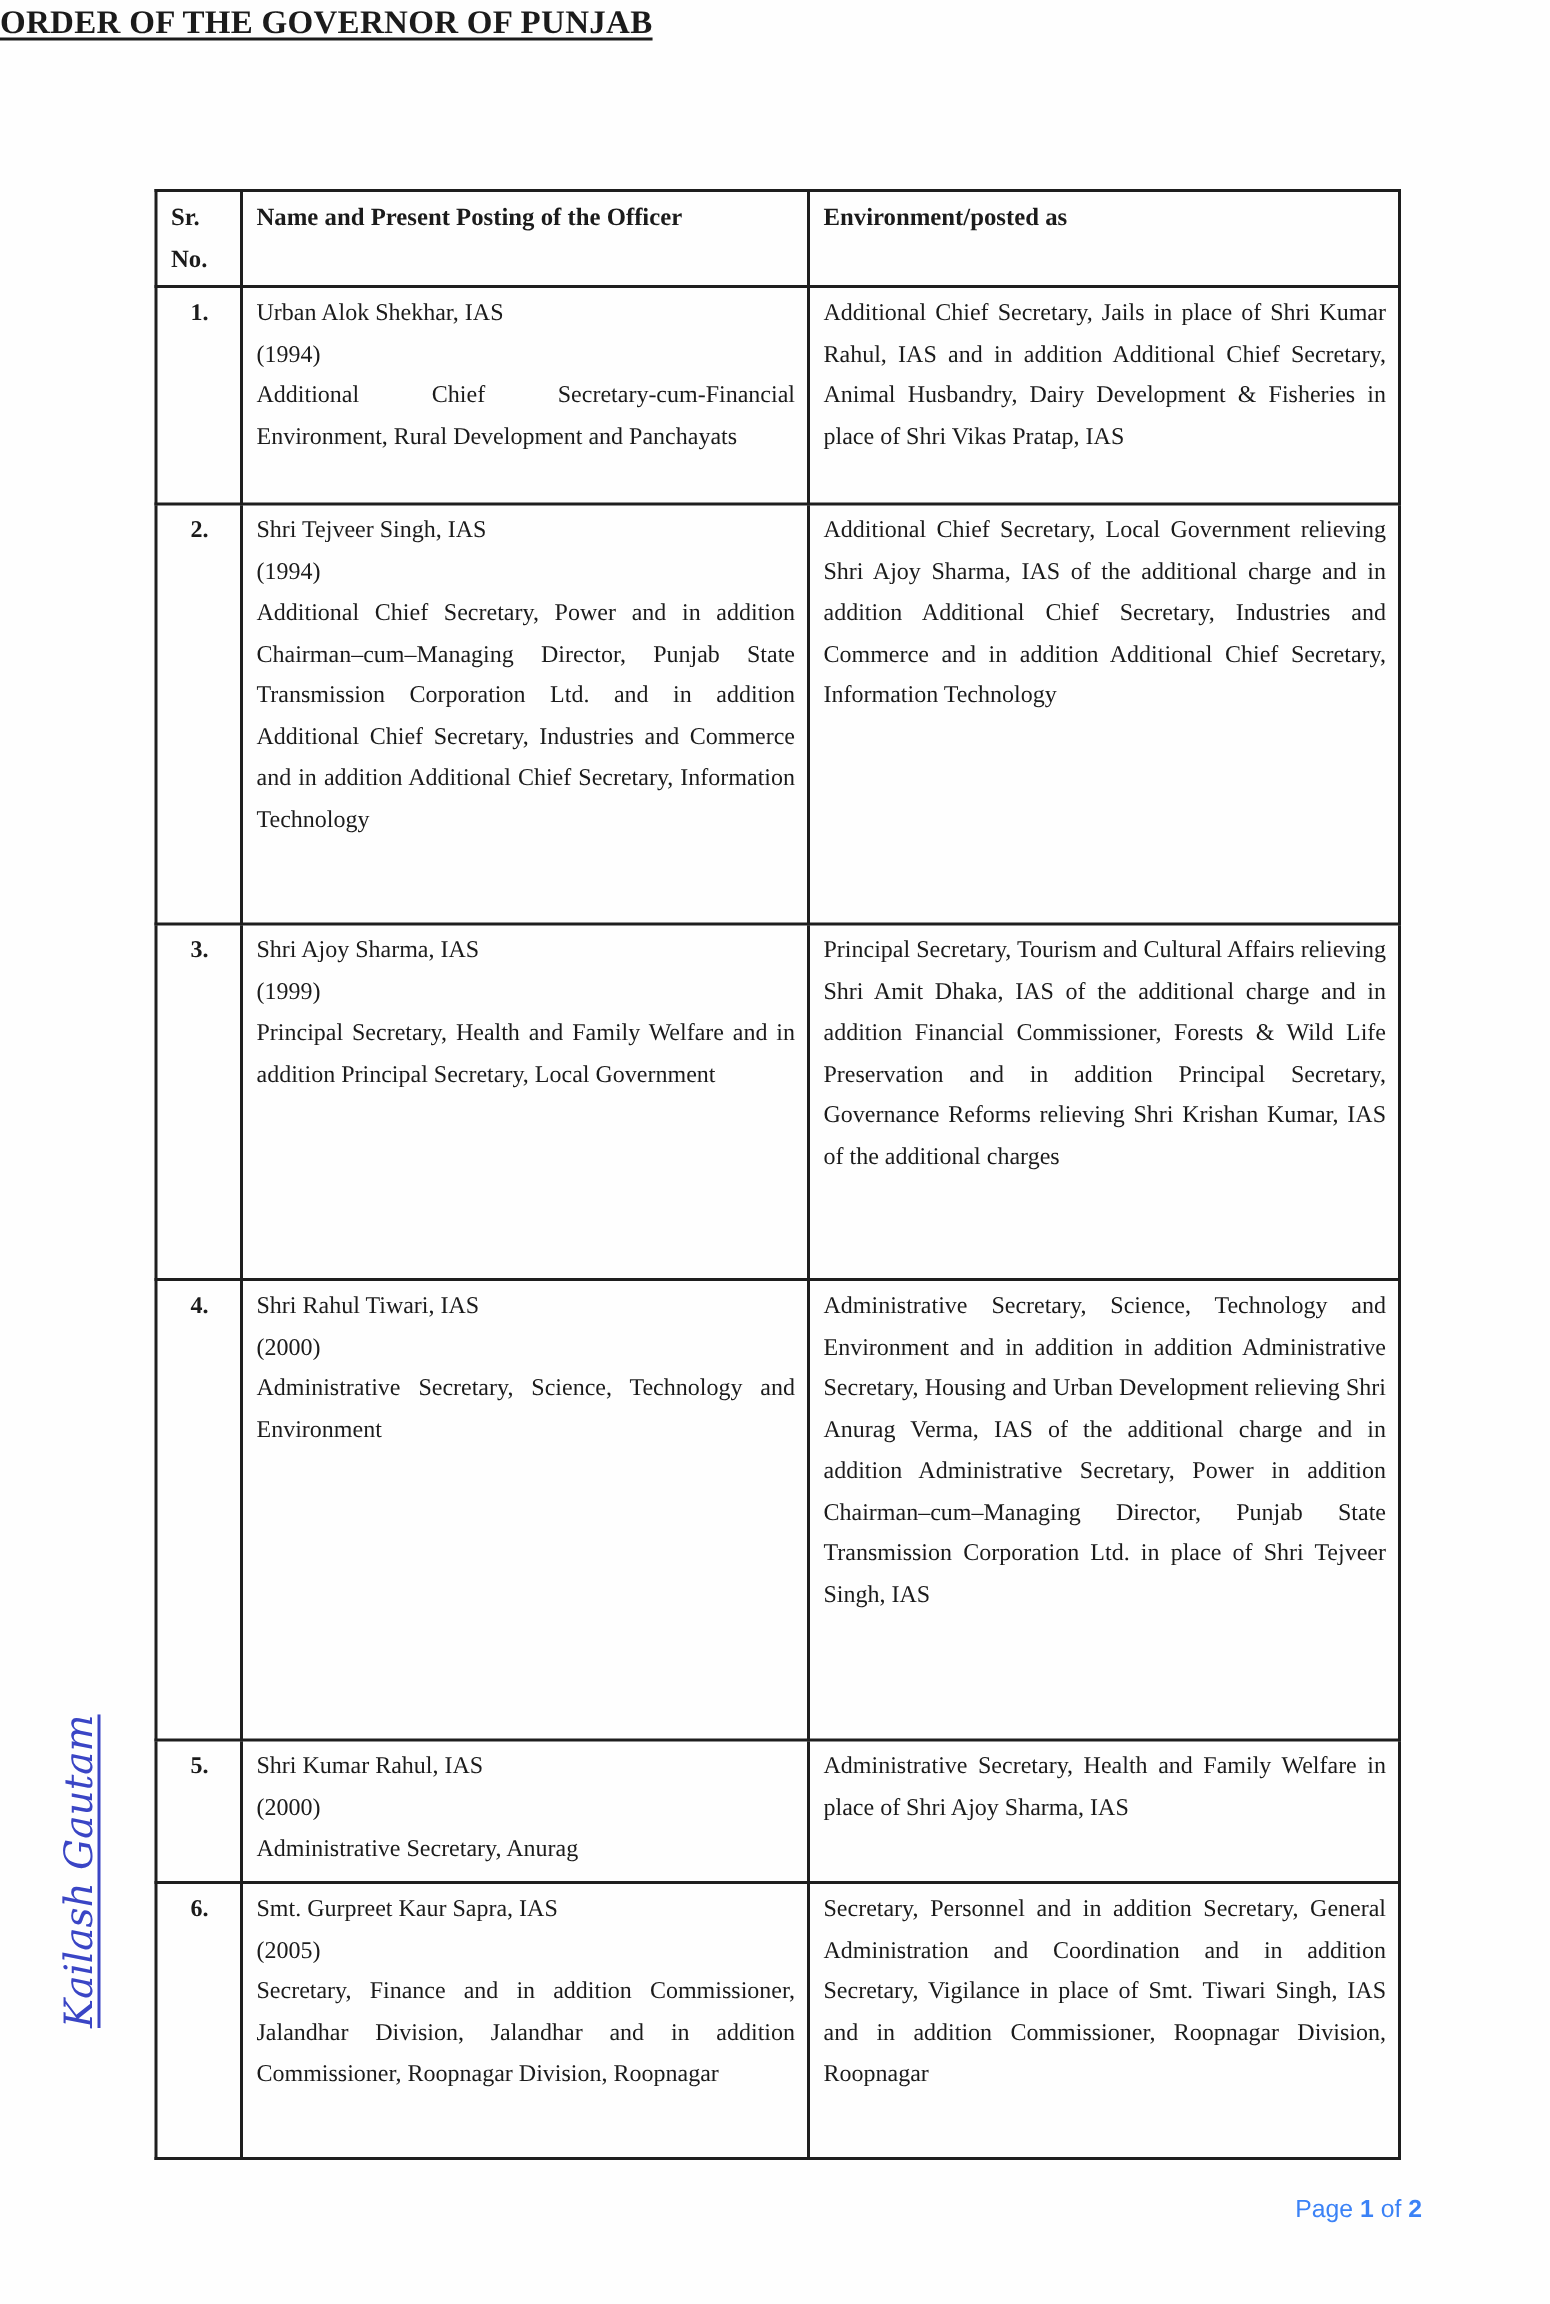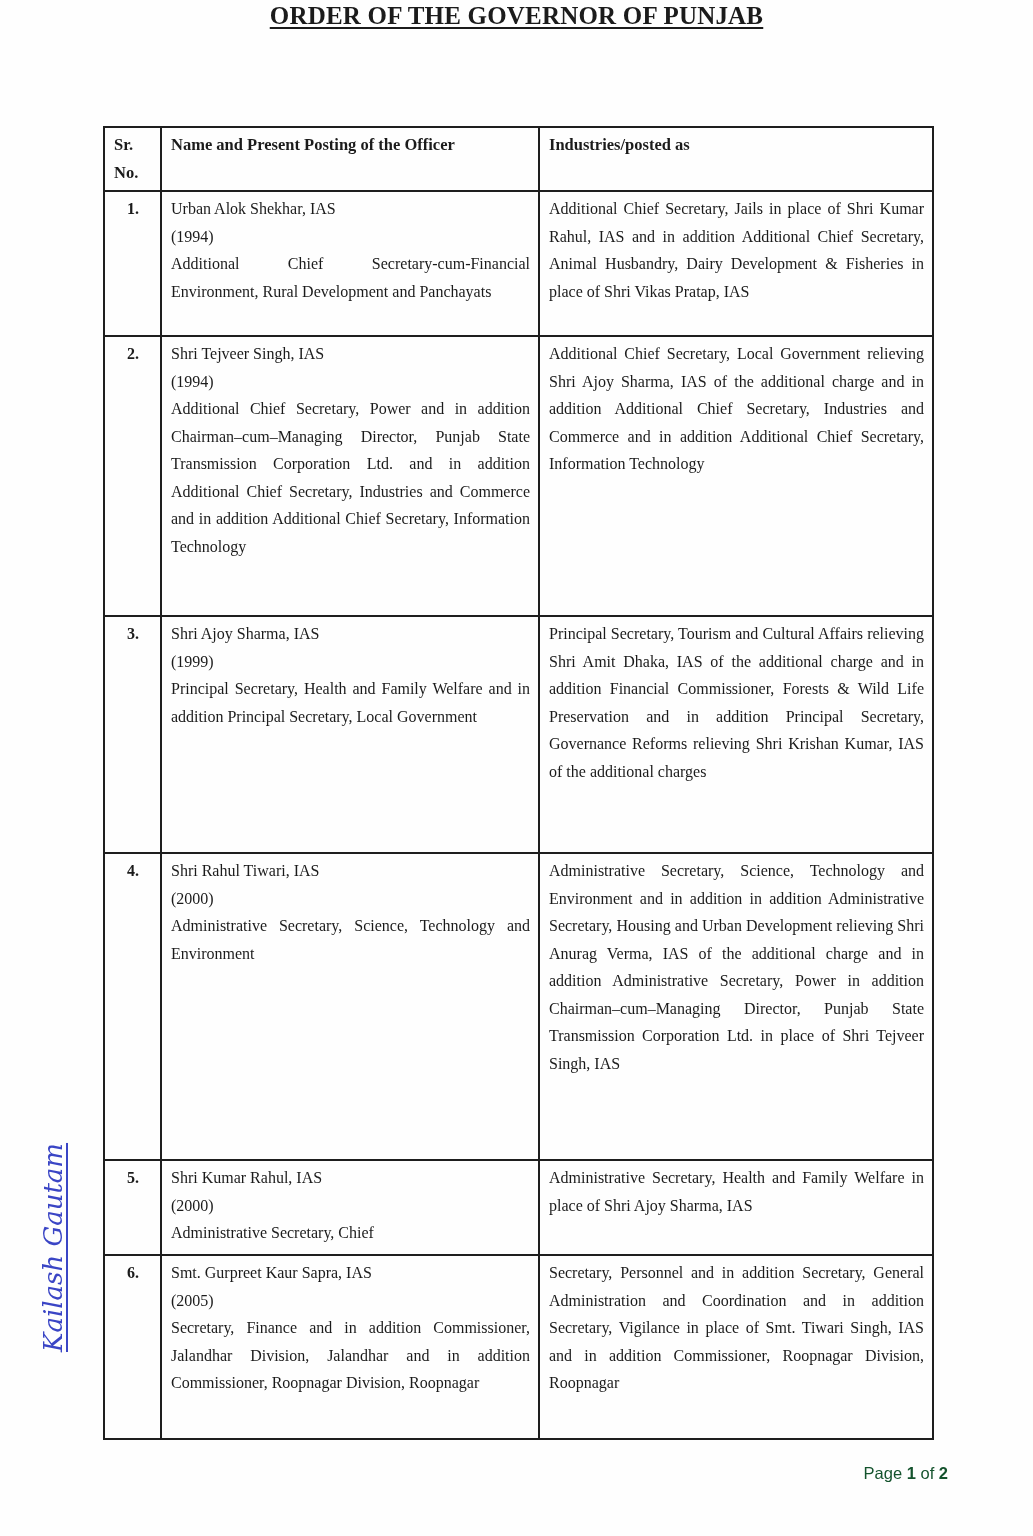--- a/index.html
+++ b/index.html
@@ -14,22 +14,22 @@
     background: #fefefe;
     font-family: "Liberation Serif", serif;
     color: #1b1b1b;
     overflow: hidden;
   }
   .doc-title {
     position: absolute;
     top: 2px;
     left: 0;
     width: 1033px;
-    text-align: center;
-    font-size: 25px;
+    text-align: left;
+    font-size: 22px;
     font-weight: 700;
     letter-spacing: 0.2px;
     text-decoration: underline;
     text-underline-offset: 3px;
     margin: 0;
   }
   .intro {
     position: absolute;
     top: 44px;
     left: 95px;
@@ -88,21 +88,21 @@
     text-decoration: underline;
     text-underline-offset: 4px;
     white-space: nowrap;
   }
   .page-footer {
     position: absolute;
     top: 1464px;
     right: 85px;
     font-family: "Liberation Sans", sans-serif;
     font-size: 16.5px;
-    color: #14532d;
+    color: #3b82f6;
   }
   .page-footer .num { font-weight: 700; }
 </style>
 </head>
 <body>
 
 <div class="page">
 
   <h1 class="doc-title">ORDER OF THE GOVERNOR OF PUNJAB</h1>
 
@@ -110,21 +110,21 @@
   <table class="order-table">
     <colgroup>
       <col class="col-sr">
         <col class="col-name">
         <col class="col-trf">
     </colgroup>
     <tbody>
       <tr class="r-head">
         <th class="sr-head">Sr. No.</th>
         <th class="just">Name and Present Posting of the Officer</th>
-        <th>Industries/posted as</th>
+        <th>Environment/posted as</th>
       </tr>
 
       <tr class="r1">
         <td class="sr-cell">1.</td>
         <td>
           <div class="cell-line">Urban Alok Shekhar, IAS</div>
           <div class="cell-line">(1994)</div>
           <div class="just">Additional Chief Secretary-cum-Financial Environment, Rural Development and Panchayats</div>
         </td>
         <td class="just">Additional Chief Secretary, Jails in place of Shri Kumar Rahul, IAS and in addition Additional Chief Secretary, Animal Husbandry, Dairy Development &amp; Fisheries in place of Shri Vikas Pratap, IAS</td>
@@ -158,21 +158,21 @@
           <div class="just">Administrative Secretary, Science, Technology and Environment</div>
         </td>
         <td class="just">Administrative Secretary, Science, Technology and Environment and in addition in addition Administrative Secretary, Housing and Urban Development relieving Shri Anurag Verma, IAS of the additional charge and in addition Administrative Secretary, Power in addition Chairman–cum–Managing Director, Punjab State Transmission Corporation Ltd. in place of Shri Tejveer Singh, IAS</td>
       </tr>
 
       <tr class="r5">
         <td class="sr-cell">5.</td>
         <td>
           <div class="cell-line">Shri Kumar Rahul, IAS</div>
           <div class="cell-line">(2000)</div>
-          <div class="just">Administrative Secretary, Chief</div>
+          <div class="just">Administrative Secretary, Anurag</div>
         </td>
         <td class="just">Administrative Secretary, Health and Family Welfare in place of Shri Ajoy Sharma, IAS</td>
       </tr>
 
       <tr class="r6">
         <td class="sr-cell">6.</td>
         <td>
           <div class="cell-line">Smt. Gurpreet Kaur Sapra, IAS</div>
           <div class="cell-line">(2005)</div>
           <div class="just">Secretary, Finance and in addition Commissioner, Jalandhar Division, Jalandhar and in addition Commissioner, Roopnagar Division, Roopnagar</div>

